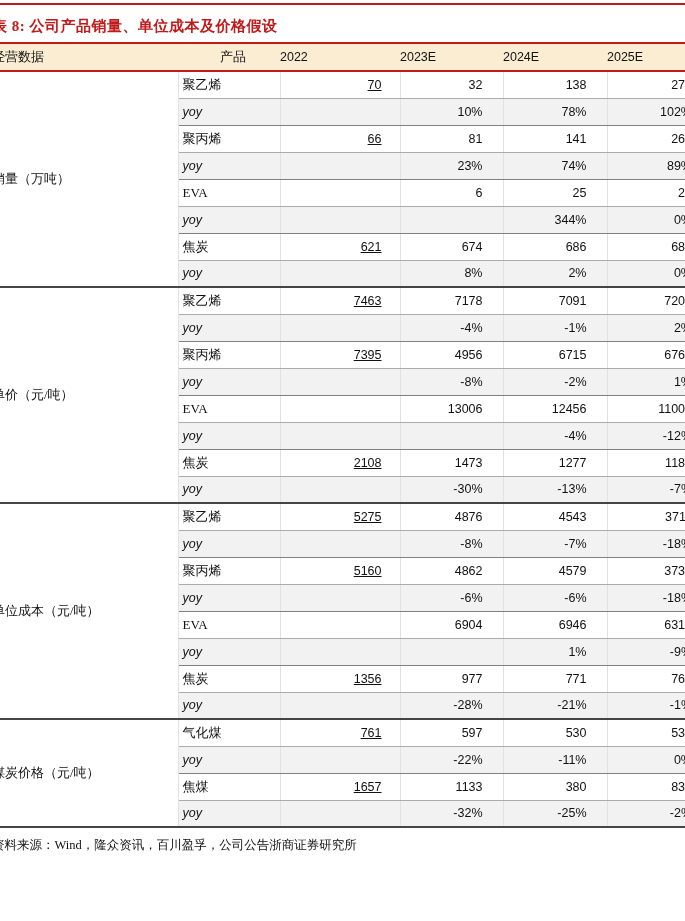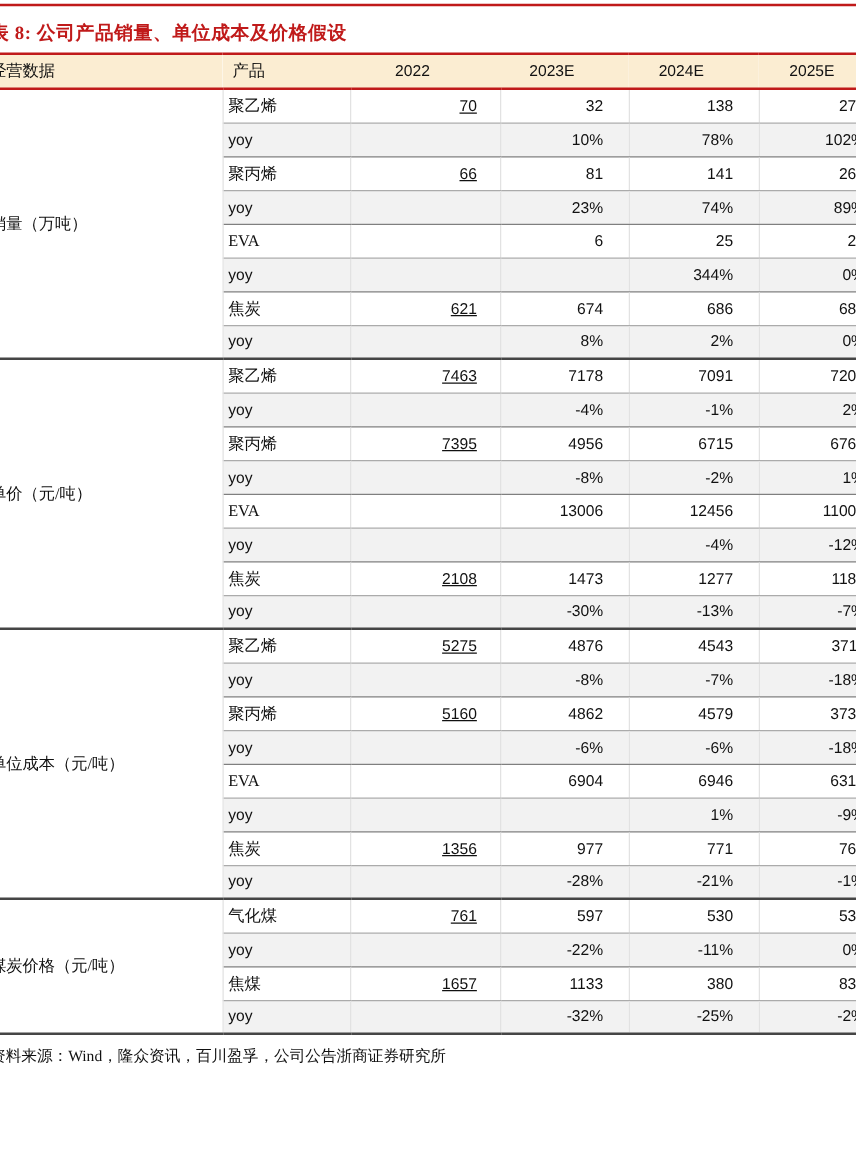--- a/index.html
+++ b/index.html
@@ -38,22 +38,22 @@
   col.c-y2{width:104px;}
   col.c-y3{width:105px;}
   thead th{
     height:28px;background:var(--header-bg);
     border-top:2px solid var(--accent-red);
     border-bottom:2px solid var(--accent-red);
     font-weight:normal;font-size:12.5px;vertical-align:middle;
     white-space:nowrap;overflow:hidden;
   }
   thead th.h-group{text-align:left;padding-left:2px;font-family:"Liberation Serif",serif;font-size:13px;}
-  thead th.h-prod{text-align:left;padding-left:8px;font-family:"Liberation Serif",serif;font-size:13px;}
-  thead th.h-year{text-align:center;padding-right:20px;}
+  thead th.h-prod{text-align:center;padding-left:8px;font-family:"Liberation Serif",serif;font-size:13px;}
+  thead th.h-year{text-align:left;padding-right:20px;}
   tbody td{
     height:27px;font-size:12.5px;vertical-align:middle;
     white-space:nowrap;overflow:hidden;
   }
   td.group-label{
     font-family:"Liberation Serif",serif;font-size:13px;
     text-align:left;padding-left:2px;background:#ffffff;
     border-right:1px solid var(--vline);
     border-bottom:2px solid var(--grid-dark);
   }
@@ -62,21 +62,21 @@
     font-family:"Liberation Serif",serif;font-size:13px;
     border-left:1px solid var(--vline);
   }
   td.num{
     text-align:right;padding-right:20px;
     border-left:1px solid var(--vline);
   }
   td.num.first{padding-right:18px;text-decoration:underline;}
   tr.row-val td:not(.group-label){border-bottom:1px solid var(--grid-light);}
   tr.row-yoy td:not(.group-label){border-bottom:1px solid var(--grid-mid);background:var(--yoy-bg);}
-  tr.row-yoy td.prod{font-family:"Liberation Sans",sans-serif;font-size:12.5px;}
+  tr.row-yoy td.prod{font-family:"Liberation Sans",sans-serif;font-size:12.5px;font-style:italic;}
   tr.last td:not(.group-label){border-bottom:2px solid var(--grid-dark);}
   .source-line{
     margin:9px 0 0 2px;
     font-family:"Liberation Serif",serif;
     font-size:12.5px;color:var(--ink);white-space:nowrap;
   }
 </style>
 </head>
 <body>
 

